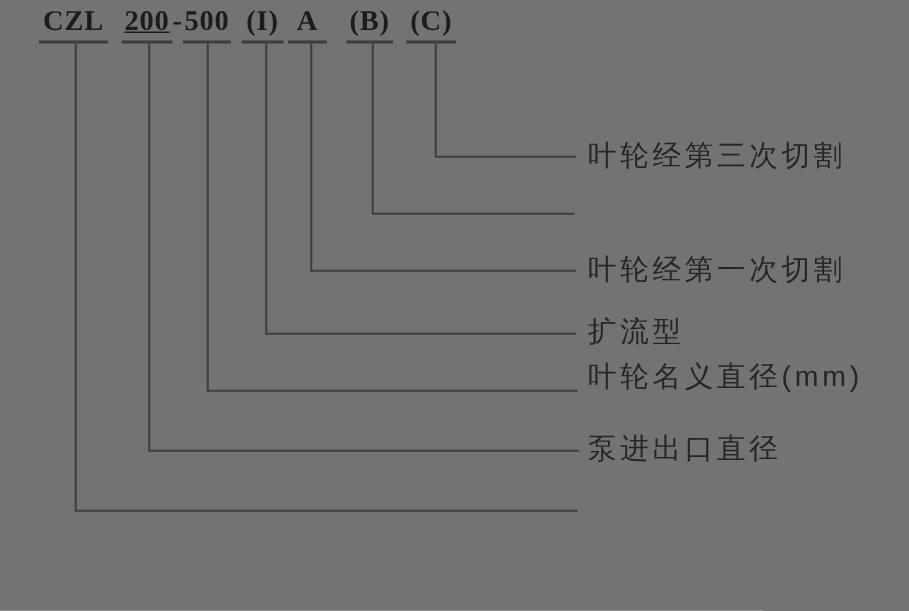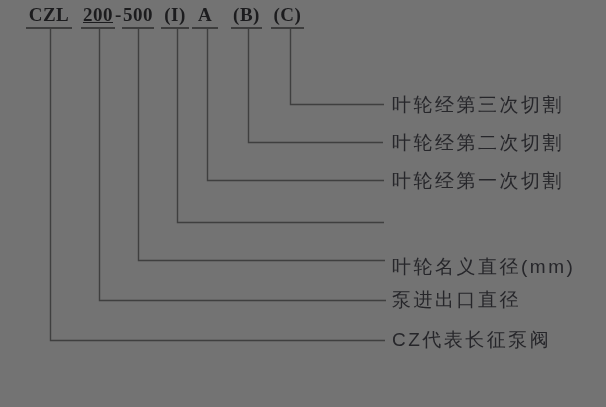--- a/index.html
+++ b/index.html
@@ -53,21 +53,21 @@
     font-size: 19px;
     line-height: 20px;
     letter-spacing: 2.5px;
     color: #26262a;
     white-space: nowrap;
   }
   .lbl-third  { top: 95px; }
   .lbl-second { top: 133px; }
   .lbl-first  { top: 171px; }
   .lbl-flow   { top: 212px; }
-  .lbl-diam   { top: 257px; }
+  .lbl-diam   { top: 242px; }
   .lbl-inout  { top: 290px; }
   .lbl-cz     { top: 330px; }
   .lbl-l      { top: 367px; }
 </style>
 </head>
 <body>
 
 <div class="canvas">
 
   <svg class="connectors" viewBox="0 0 606 407" xmlns="http://www.w3.org/2000/svg">
@@ -83,19 +83,18 @@
   <div class="seg seg-czl">CZL</div>
   <div class="seg seg-200">200</div>
   <div class="seg seg-hyp no-line">-</div>
   <div class="seg seg-500">500</div>
   <div class="seg seg-i">(I)</div>
   <div class="seg seg-a">A</div>
   <div class="seg seg-b">(B)</div>
   <div class="seg seg-c">(C)</div>
 
   <div class="lbl lbl-third">叶轮经第三次切割</div>
-  <div class="lbl lbl-second">叶轮经第二次切割</div>
   <div class="lbl lbl-first">叶轮经第一次切割</div>
+  <div class="lbl lbl-flow">扩流型</div>
   <div class="lbl lbl-diam">叶轮名义直径(mm)</div>
   <div class="lbl lbl-inout">泵进出口直径</div>
-  <div class="lbl lbl-cz">CZ代表长征泵阀</div>
 
 </div>
 
 </body></html>

